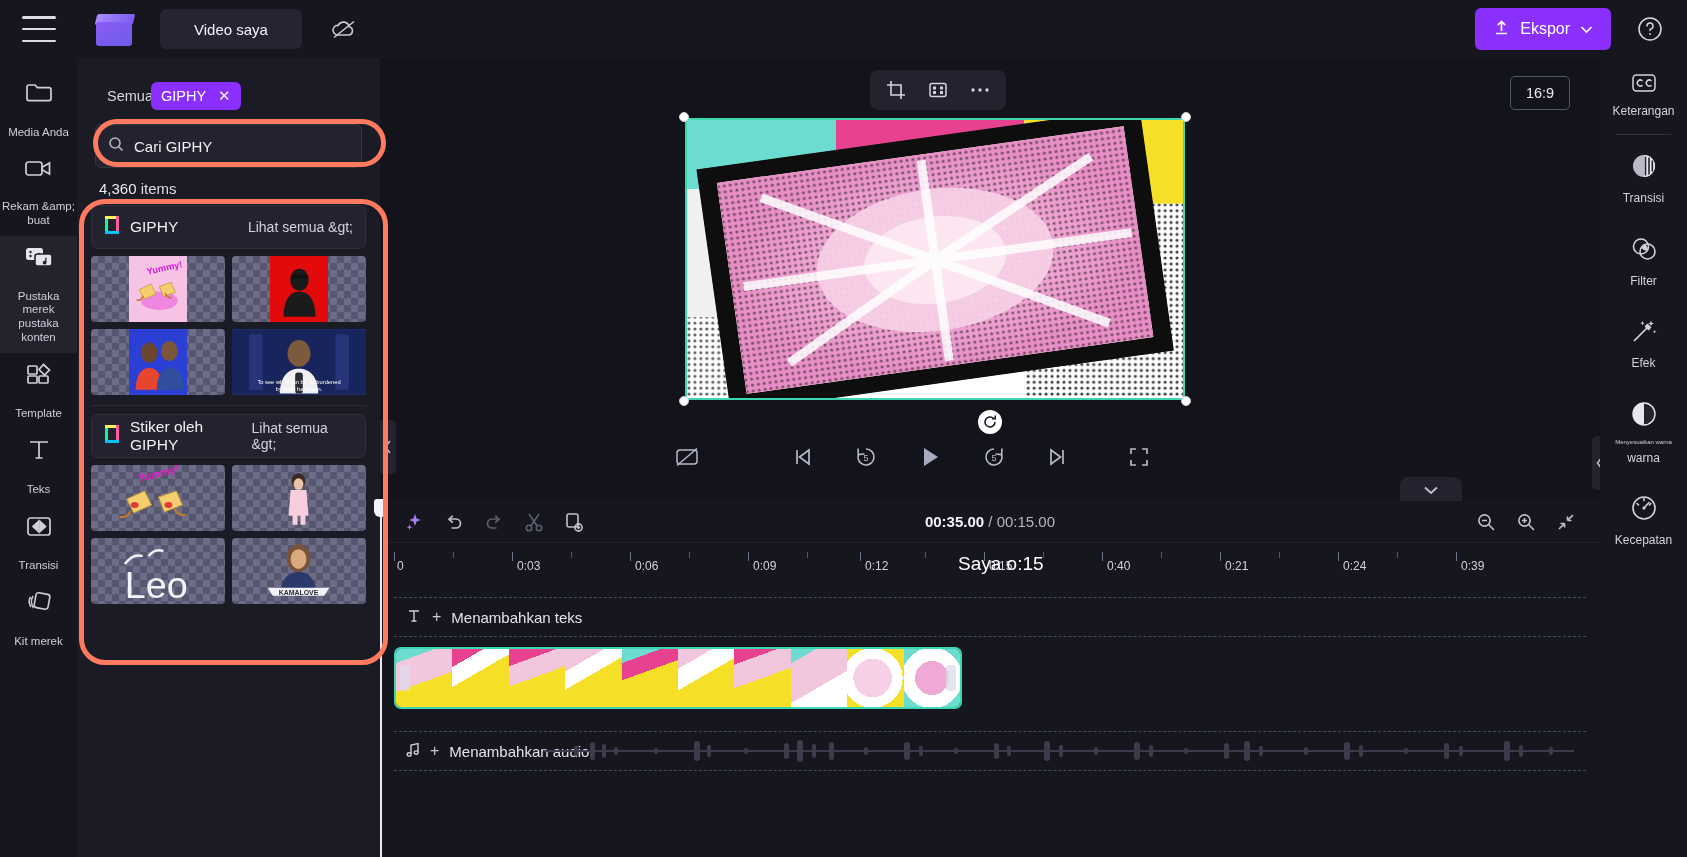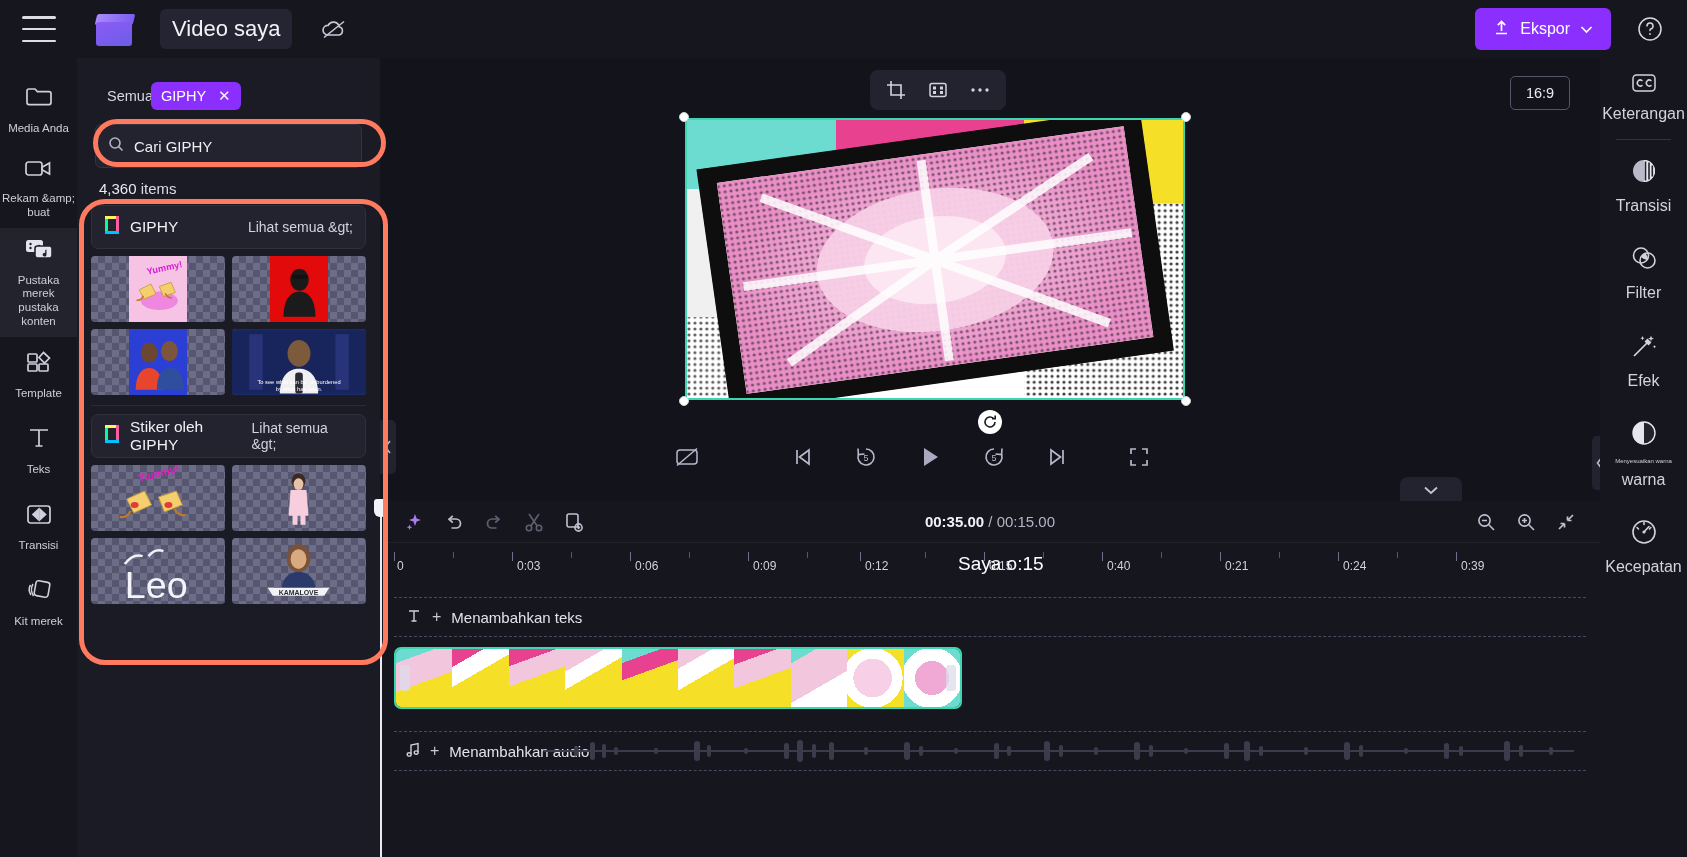--- a/index.html
+++ b/index.html
@@ -24,42 +24,42 @@
   .logo .board {
     position: absolute; left: 2px; top: 10px; width: 36px; height: 24px;
     background: linear-gradient(160deg,#8b5cf6,#6d5ce7); border-radius: 3px;
   }
   .logo .clap {
     position: absolute; left: 2px; top: 2px; width: 38px; height: 11px;
     background: linear-gradient(90deg,#a78bfa,#7c5cf0); border-radius: 2px;
     transform: skewX(-14deg);
   }
   .proj-title {
-    margin-left: 26px; height: 40px; padding: 0 12px; display: flex; align-items: center;
-    background: #242432; border-radius: 6px; font-size: 22px; color: #f2f2f7; cursor: text;
+    margin-left: 26px; height: 40px; padding: 0 34px; display: flex; align-items: center;
+    background: #242432; border-radius: 6px; font-size: 15px; color: #f2f2f7; cursor: text;
   }
   .cloud-off { margin-left: 22px; width: 40px; height: 40px; display: flex;
     align-items: center; justify-content: center; cursor: pointer; }
   .topbar-right { margin-left: auto; display: flex; align-items: center; padding-right: 22px; }
   .export-btn {
     display: flex; align-items: center; gap: 10px;
     background: #8b2fff; border: none; border-radius: 6px;
     height: 42px; padding: 0 18px; color: #fff; font-size: 16px;
     font-family: "Liberation Sans", sans-serif; cursor: pointer;
   }
   .help-btn { margin-left: 24px; width: 30px; height: 30px; cursor: pointer; }
 
   
   .rail {
     position: absolute; top: 58px; left: 0; width: 77px; height: 799px;
     background: #16161f; padding-top: 14px;
   }
   .rail-item {
     width: 77px; min-height: 76px; display: flex; flex-direction: column;
-    align-items: center; justify-content: center; gap: 12px; cursor: pointer;
+    align-items: center; justify-content: center; gap: 20px; cursor: pointer;
     padding: 8px 2px;
   }
   .rail-item.active { background: #23232e; }
   .rail-label {
     font-size: 11.5px; color: #cfcfdb; text-align: center; line-height: 1.2;
     max-width: 77px; word-break: break-word;
   }
   .rail-item svg { display: block; }
 
   
@@ -221,21 +221,21 @@
 
   
   .rrail {
     position: absolute; top: 58px; right: 0; width: 87px; height: 799px;
     background: #16161f;
   }
   .rrail-item {
     width: 87px; display: flex; flex-direction: column; align-items: center;
     justify-content: center; gap: 6px; cursor: pointer; padding: 14px 2px;
   }
-  .rrail-label { font-size: 16px; color: #d3d3df; text-align: center; line-height: 1.2; }
+  .rrail-label { font-size: 12px; color: #d3d3df; text-align: center; line-height: 1.2; }
   .rrail-sublabel { font-size: 6px; color: #cfcfdb; text-align: center; line-height: 1; }
   .rrail-sep { height: 1px; background: #33333f; margin: 2px 16px; }
 
   
   .hl { position: absolute; border: 5px solid #ff7a5e; border-radius: 26px; z-index: 20;
     pointer-events: none; }
   .hl-search { left: 93px; top: 119px; width: 293px; height: 48px; }
   .hl-results { left: 79px; top: 199px; width: 309px; height: 466px; }
 </style>
 </head>

